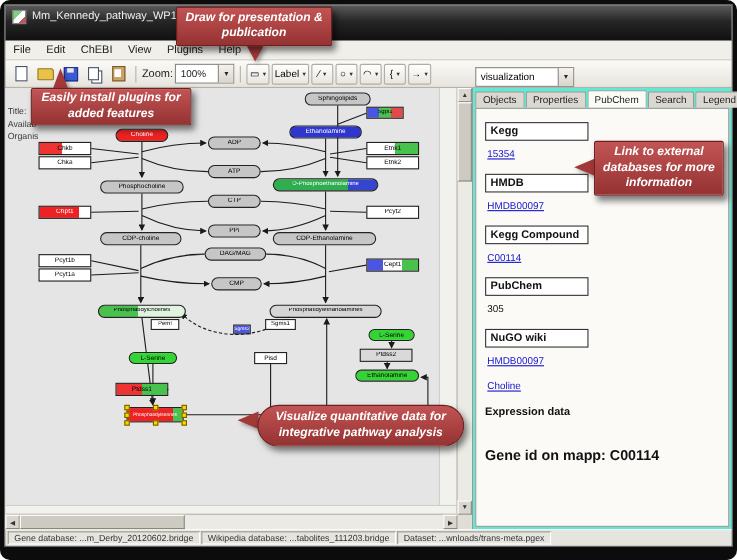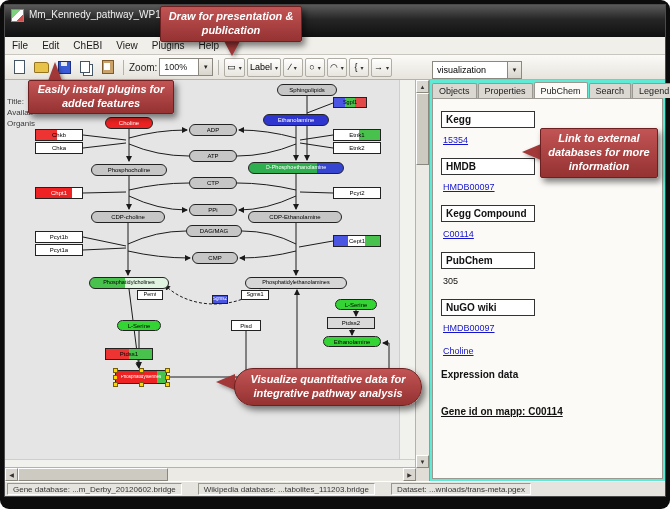--- a/index.html
+++ b/index.html
@@ -59,27 +59,27 @@
   
   #panel{width:235px;background:#5eead4;display:flex;flex-direction:column;min-height:0;}
   #tabs{height:17px;display:flex;align-items:flex-end;padding:1px 2px 0;font-size:9px;color:#222;}
   .tab{padding:2px 6px;border:1px solid #9a9891;border-bottom:none;background:#dbd8d1;margin-right:1px;border-radius:2px 2px 0 0;white-space:nowrap;}
   .tab.active{background:#fbfaf7;padding-top:3px;}
   #panel-content{flex:1;background:#fbfaf7;border:1px solid #9a9891;margin:0 2px 2px;padding:12px 8px 4px;overflow:hidden;font-size:9px;color:#111;}
   .bp-hdr{width:84px;border:1px solid #333;background:#fff;font-weight:bold;font-size:10px;padding:2px 4px;margin-bottom:7px;}
   .bp-link{color:#1414cc;text-decoration:underline;font-size:9px;margin:0 0 13px 2px;cursor:pointer;}
   .bp-val{font-size:9px;margin:0 0 13px 2px;}
   #bp-expression{font-weight:bold;font-size:10px;margin:2px 0 26px 0;}
-  #bp-mapp{font-weight:bold;font-size:10px;margin-bottom:6px;text-decoration:underline;}
+  #bp-mapp{font-weight:bold;font-size:13px;margin-bottom:6px;}
   #bp-table{border-collapse:collapse;}
   #bp-table td{border:1px solid #444;font-size:9px;text-align:center;padding:2px 6px;background:#fff;}
   #bp-table td:first-child{min-width:72px;}
   #bp-table td:last-child{min-width:50px;}
   
-  #statusbar{height:15px;background:#e6e4de;border-top:1px solid #fff;display:flex;align-items:stretch;font-size:8px;color:#333;gap:16px;padding:1px 2px;box-sizing:border-box;}
+  #statusbar{height:15px;background:#e6e4de;border-top:1px solid #fff;display:flex;align-items:stretch;font-size:8px;color:#333;gap:1px;padding:1px 2px;box-sizing:border-box;}
   .status-cell{border:1px solid;border-color:#9a978f #fff #fff #9a978f;padding:1px 5px;white-space:nowrap;overflow:hidden;display:flex;align-items:center;}
   
   .callout{position:absolute;background:linear-gradient(180deg,#c25454,#953232);border:1px solid #6e2020;color:#fff;font-weight:bold;font-style:italic;text-align:center;font-size:11px;line-height:1.25;padding:3px 6px;box-shadow:3px 4px 6px rgba(0,0,0,.5);display:flex;align-items:center;justify-content:center;z-index:60;box-sizing:border-box;border-radius:2px;}
   .arrow{position:absolute;width:0;height:0;z-index:59;filter:drop-shadow(2px 2px 2px rgba(0,0,0,.4));}
   #co-draw{left:160px;top:6px;width:142px;height:36px;}
   #ar-draw{left:224px;top:41px;border-left:8px solid transparent;border-right:8px solid transparent;border-top:15px solid #a23838;}
   #co-plugins{left:28px;top:80px;width:146px;height:34px;}
   #ar-plugins{left:48px;top:62px;border-left:7px solid transparent;border-right:7px solid transparent;border-bottom:19px solid #a23838;}
   #co-link{left:540px;top:128px;width:118px;height:50px;}
   #ar-link{left:522px;top:144px;border-top:8px solid transparent;border-bottom:8px solid transparent;border-right:19px solid #a23838;}

